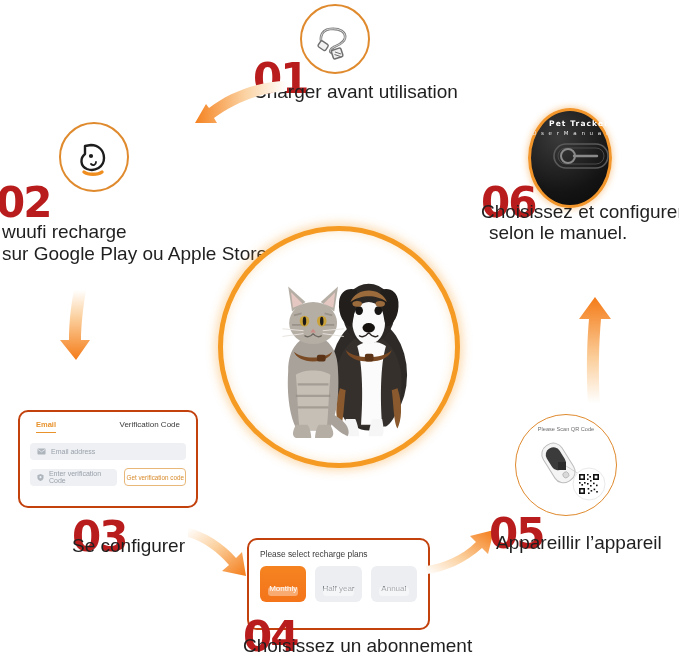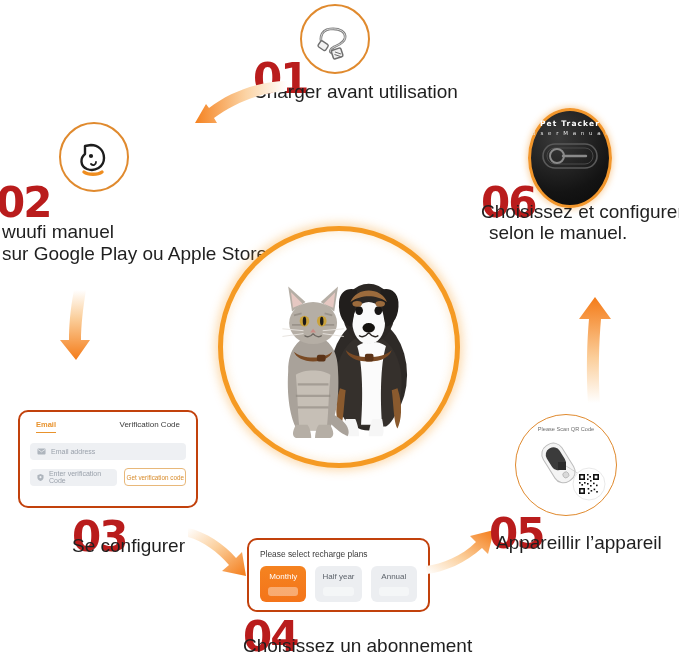--- a/index.html
+++ b/index.html
@@ -58,21 +58,21 @@
 
   
   .manual-disc{
     position:absolute;
     left:528px;top:108px;
     width:84px;height:100px;border-radius:50%;
     background:radial-gradient(circle at 35% 28%, #3a3a3a 0%, #141414 65%, #0a0a0a 100%);
     border:3px solid #f2962b;
     box-sizing:border-box;
     box-shadow:0 0 6px 1px rgba(242,150,43,.45);
-    display:flex;flex-direction:column;align-items:center;
+    display:flex;flex-direction:column;align-items:flex-end;
     padding-top:8px;
   }
   .manual-title{
     color:#ffffff;font-size:7.5px;font-weight:bold;letter-spacing:1.1px;
     font-family:"DejaVu Sans", sans-serif;
   }
   .manual-sub{
     color:#e8e8e8;font-size:5.5px;letter-spacing:1.5px;margin-top:2px;
     font-family:"DejaVu Sans", sans-serif;
   }
@@ -99,26 +99,26 @@
     flex:1 1 auto;height:17px;background:#eef0f3;border-radius:4px;
     display:flex;align-items:center;gap:5px;padding:0 7px;box-sizing:border-box;
   }
   .btn-getcode{
     width:70px;height:18px;border:1px solid #e8b87a;border-radius:4px;background:#fff;
     display:flex;align-items:center;justify-content:center;
     font-size:6.3px;color:#d88b2a;box-sizing:border-box;
   }
 
   
-  #plans-card{left:247px;top:538px;width:183px;height:74px;padding:9px 11px;}
+  #plans-card{left:247px;top:538px;width:183px;height:92px;padding:9px 11px;}
   .plans-title{font-size:8.4px;color:#3b3b3b;}
   .plans-row{display:flex;gap:9px;margin-top:7px;}
   .plan{
     width:50px;height:36px;border-radius:6px;background:#eceef1;
-    display:flex;align-items:flex-start;justify-content:center;padding-top:6px;
+    display:flex;align-items:flex-start;justify-content:center;padding-top:18px;
     box-sizing:border-box;font-size:8px;color:#5d636b;position:relative;
   }
   .plan.sel{background:linear-gradient(180deg,#f58320 0%,#f4741a 100%);color:#fff;}
   .plan .bar{position:absolute;left:8px;right:8px;bottom:6px;height:9px;border-radius:3px;background:rgba(255,255,255,.45);}
   .plan.sel .bar{background:rgba(255,255,255,.38);}
 
   
   #qr-ring{left:515px;top:414px;width:102px;height:102px;border:1.6px solid #e08a2e;}
   .qr-inner{position:relative;width:100%;height:100%;}
   .qr-title{position:absolute;top:11px;left:0;right:0;text-align:center;font-size:5.6px;color:#6e6e6e;}
@@ -160,21 +160,21 @@
 
   <div class="ring" style="left:59px;top:122px;width:70px;height:70px;">
     <svg width="44" height="44" viewBox="0 0 44 44">
       <path d="M13 11 L13 19 C8 23 8 31 15 34 C23 37 32 32 32 23 C32 15 26 10 19 10 L13 11 Z" fill="none" stroke="#1d1d1d" stroke-width="2.4" stroke-linejoin="round"></path>
       <circle cx="19" cy="21" r="2.1" fill="#1d1d1d"></circle>
       <path d="M24 27 C24 30 21 31 19 29" fill="none" stroke="#1d1d1d" stroke-width="1.8" stroke-linecap="round"></path>
       <path d="M12 37 C16 40 26 40 30 37" fill="none" stroke="#ef8d1f" stroke-width="3.4" stroke-linecap="round"></path>
     </svg>
   </div>
   <div class="stepnum" style="left:-4px;top:182px;">02</div>
-  <div class="caption" style="left:2px;top:221px;">wuufi manuel</div>
+  <div class="caption" style="left:2px;top:221px;">wuufi recharge</div>
   <div class="caption" style="left:2px;top:243px;">sur Google Play ou Apple Store</div>
 
   <svg class="arrow" style="left:52px;top:288px;" width="60" height="78" viewBox="0 0 60 78">
     <defs>
       <linearGradient id="ga2" x1="0" y1="0" x2="0" y2="1">
         <stop offset="0%" stop-color="#ffffff"></stop>
         <stop offset="40%" stop-color="#fbcf9c"></stop>
         <stop offset="100%" stop-color="#f47b18"></stop>
       </linearGradient>
     </defs>

